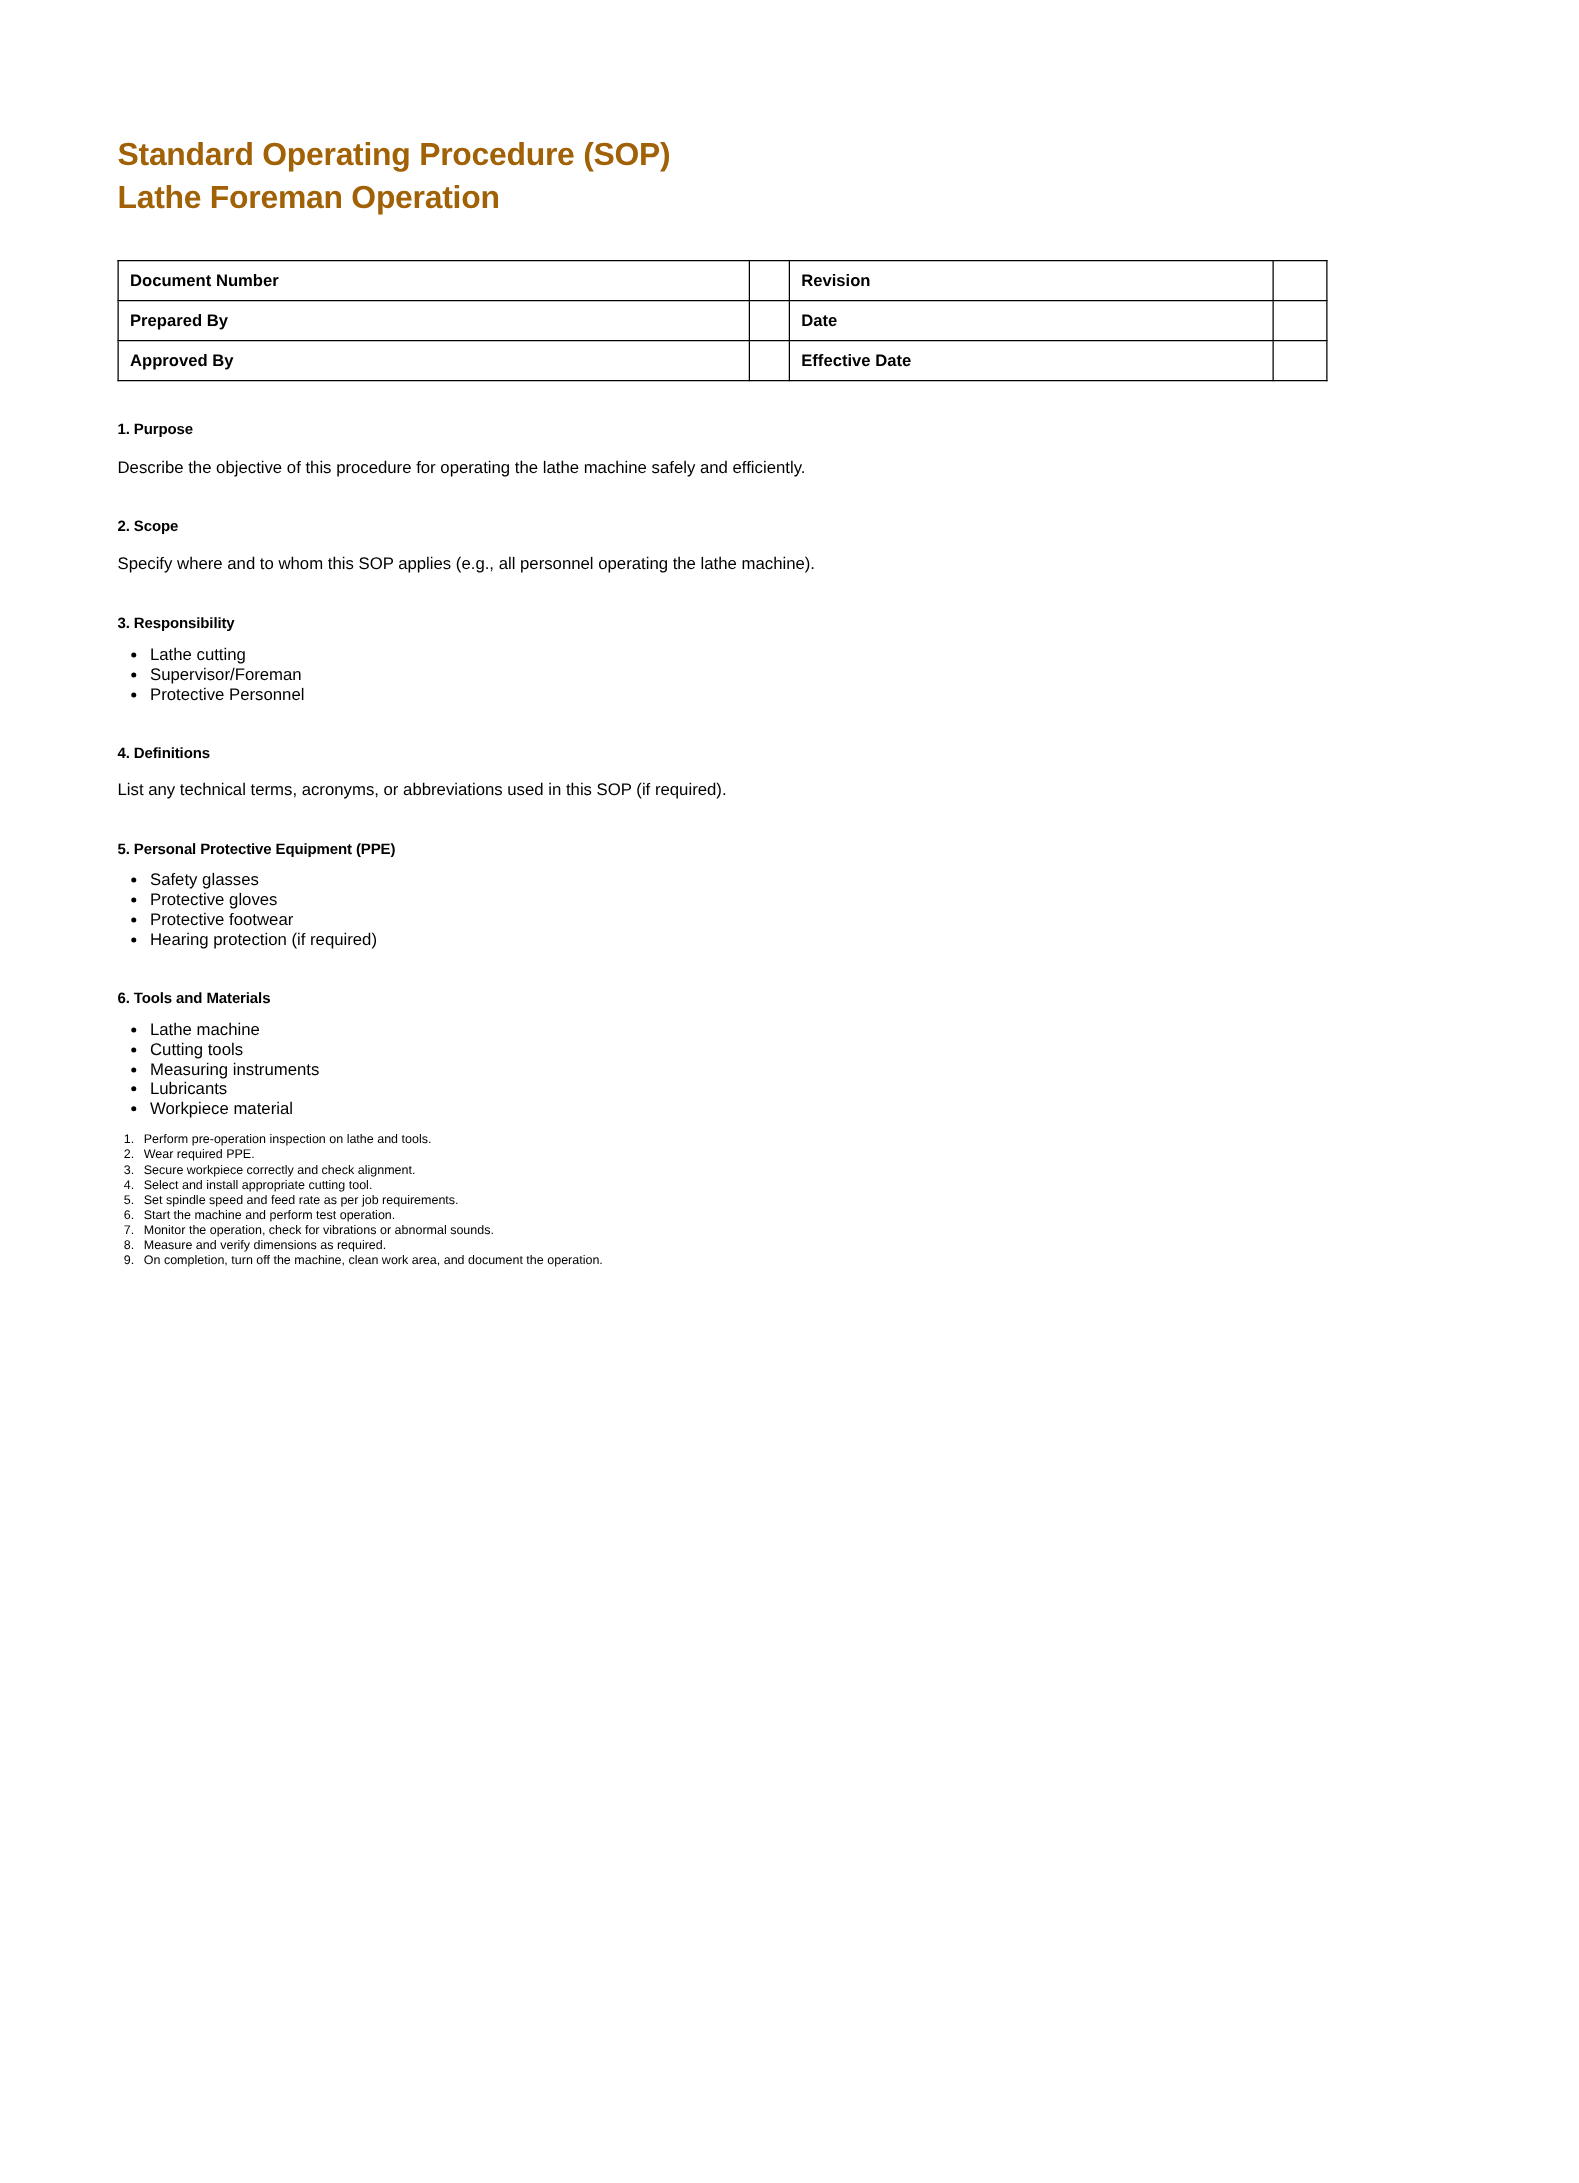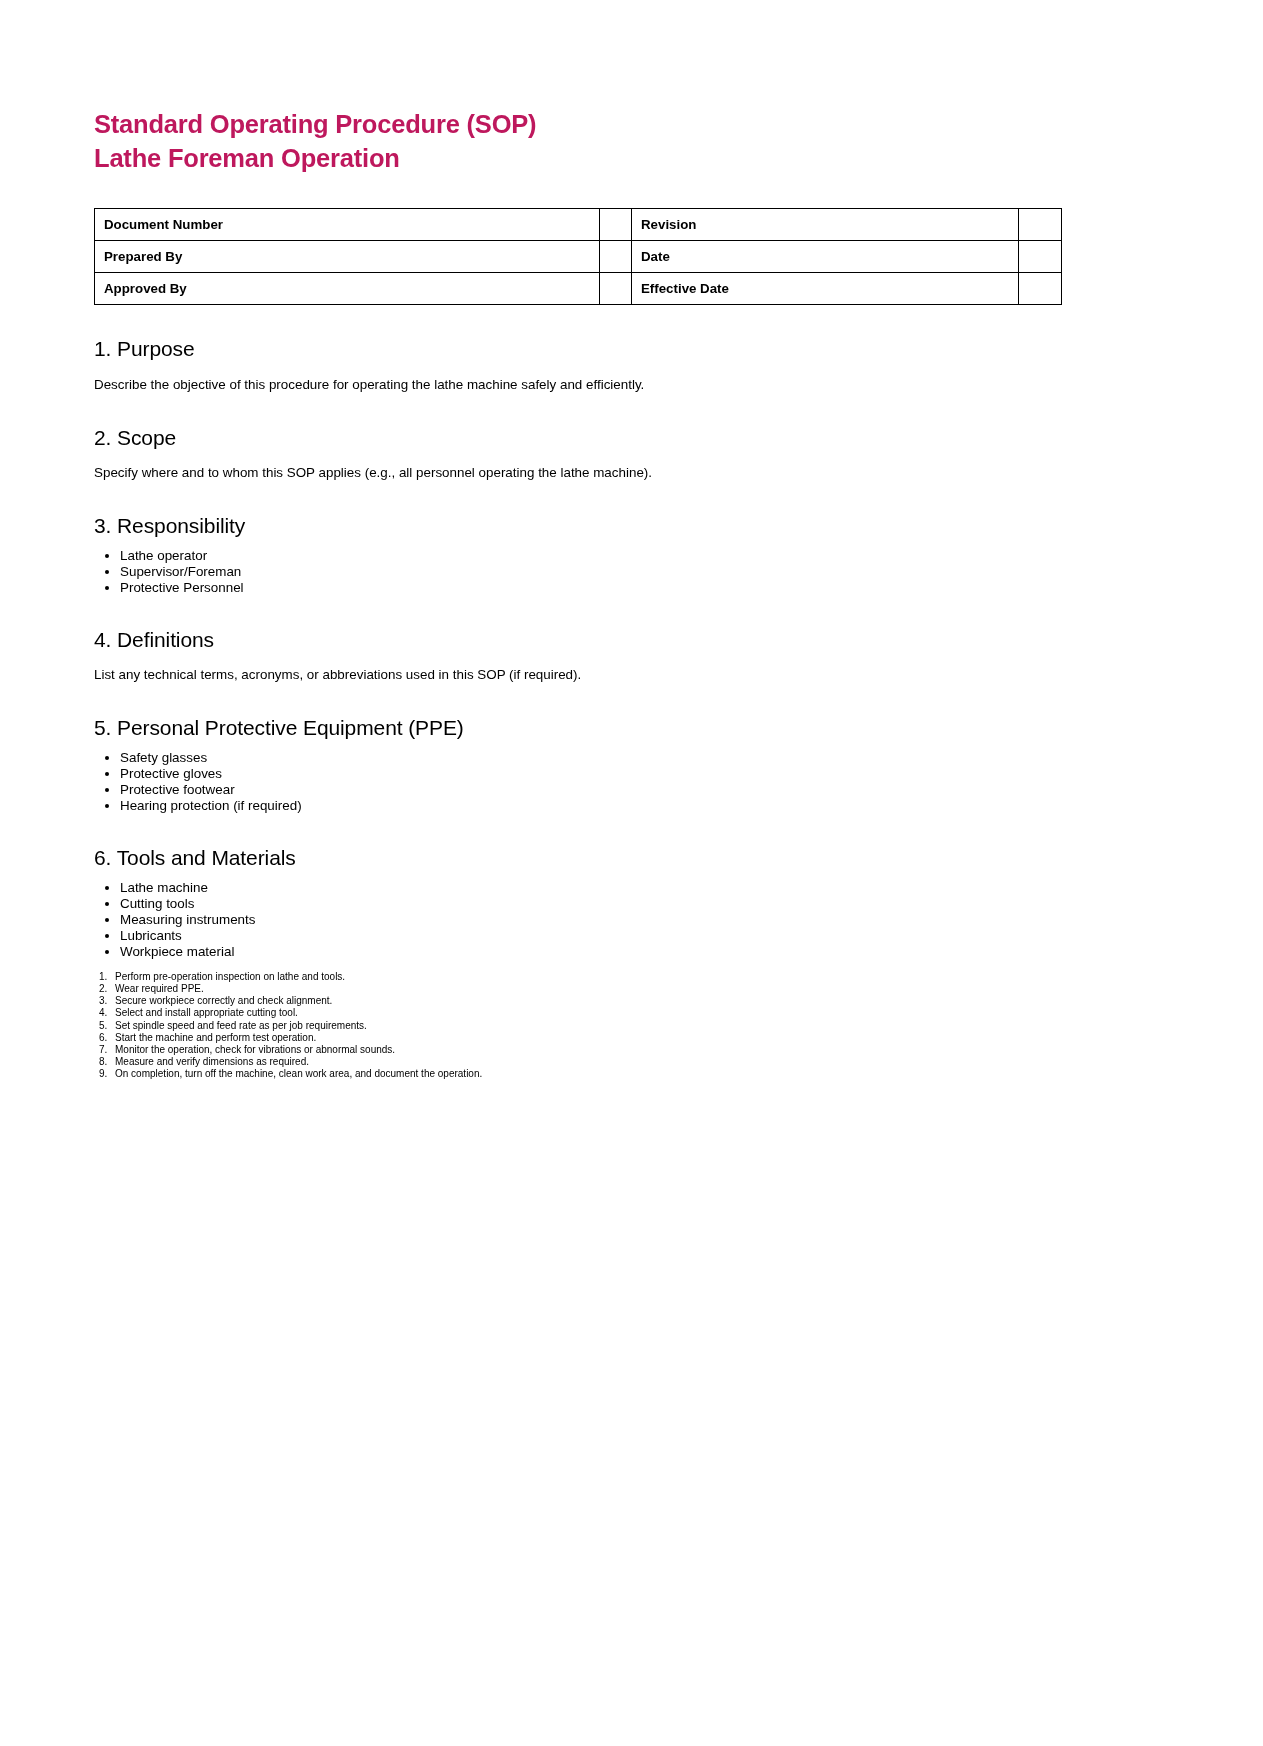--- a/index.html
+++ b/index.html
@@ -26,21 +26,21 @@
     width: 945px;
   }
 
   
   .doc-title {
     font-size: 25.5px;
     font-weight: bold;
     line-height: 1.32;
     letter-spacing: -0.2px;
     margin: 0 0 0 0;
-    color: #be185d;
+    color: #a16207;
   }
   .doc-title .line {
     display: block;
     white-space: nowrap;
   }
 
   
   .meta-table {
     margin-top: 33px;
     border-collapse: collapse;
@@ -57,22 +57,22 @@
     line-height: 1.1;
   }
   .col-label-left   { width: 495px; }
   .col-blank-mid    { width: 31px; padding: 0 !important; }
   .col-label-right  { width: 377px; }
   .col-blank-right  { width: 42px; padding: 0 !important; }
 
   
   .section { margin-top: 0; }
   .section-heading {
-    font-size: 21px;
-    font-weight: normal;
+    font-size: 12px;
+    font-weight: bold;
     line-height: 1.2;
     margin: 0;
     padding-top: 31px;
     letter-spacing: -0.1px;
   }
   .section-para {
     font-size: 13.4px;
     line-height: 1.35;
     margin: 0;
     padding-top: 14px;
@@ -151,21 +151,21 @@
     </div>
 
     <div class="section">
       <h2 class="section-heading">2. Scope</h2>
       <p class="section-para">Specify where and to whom this SOP applies (e.g., all personnel operating the lathe machine).</p>
     </div>
 
     <div class="section">
       <h2 class="section-heading">3. Responsibility</h2>
       <ul class="bullets">
-        <li>Lathe operator</li>
+        <li>Lathe cutting</li>
         <li>Supervisor/Foreman</li>
         <li>Protective Personnel</li>
       </ul>
     </div>
 
     <div class="section">
       <h2 class="section-heading">4. Definitions</h2>
       <p class="section-para">List any technical terms, acronyms, or abbreviations used in this SOP (if required).</p>
     </div>
 

